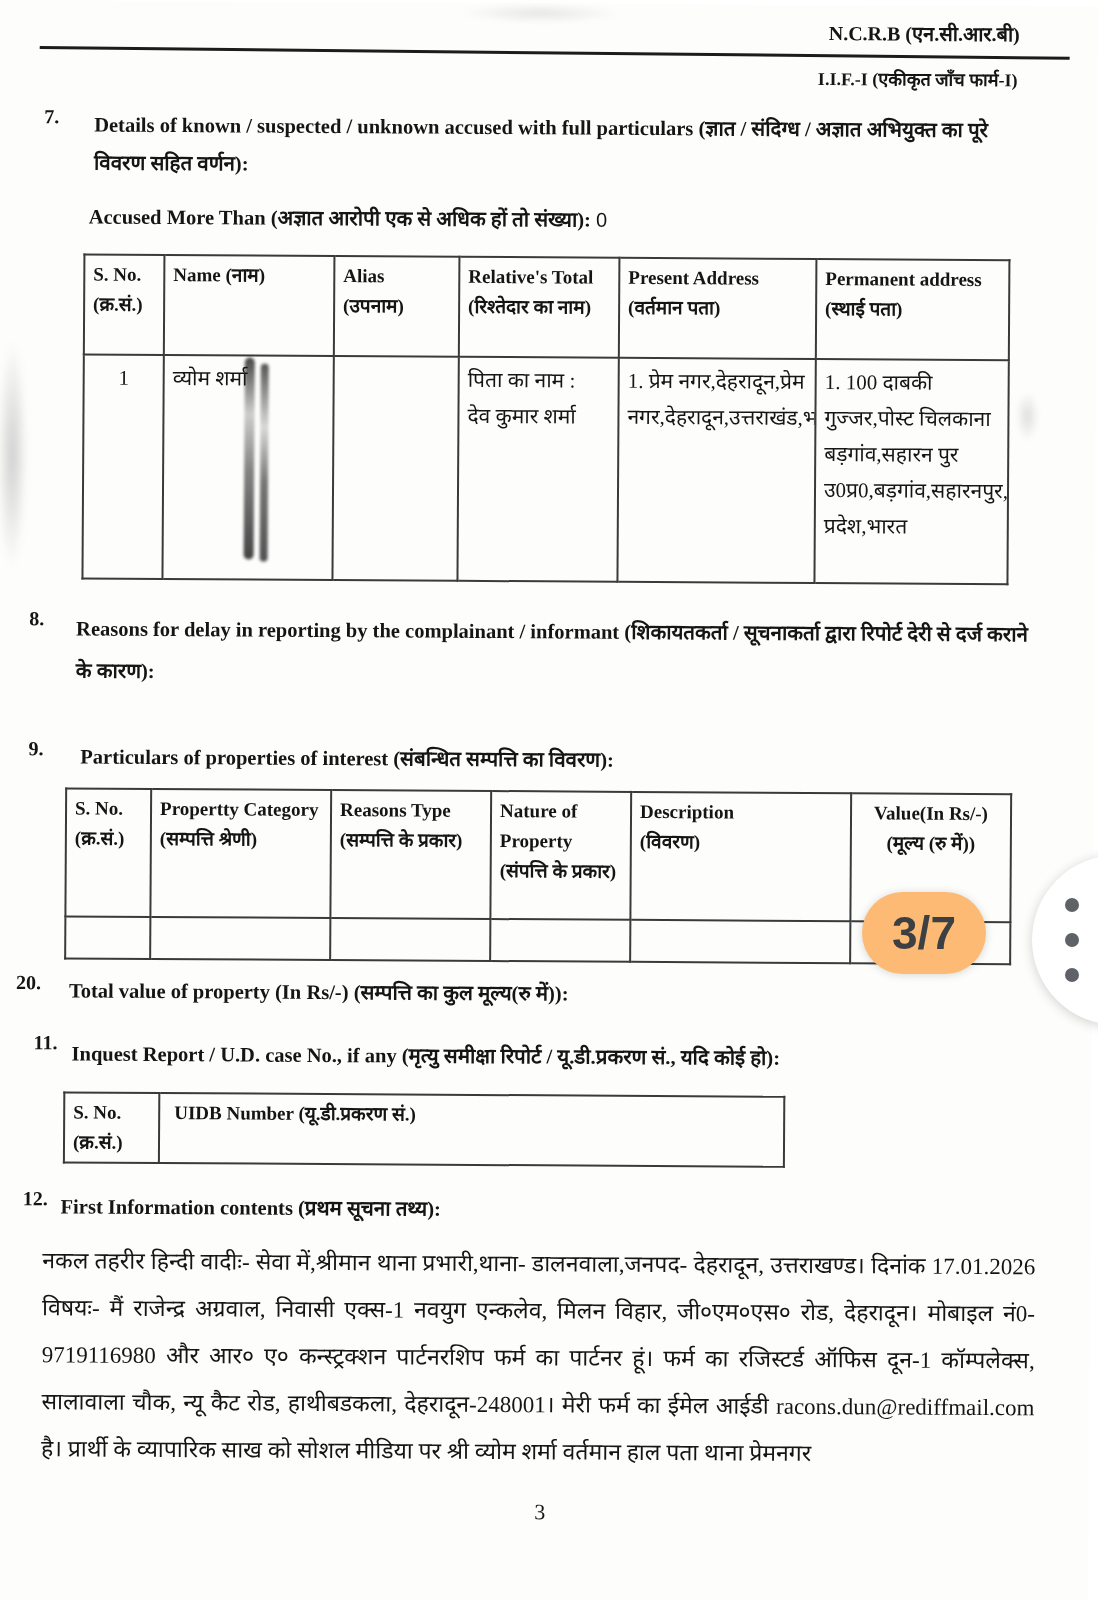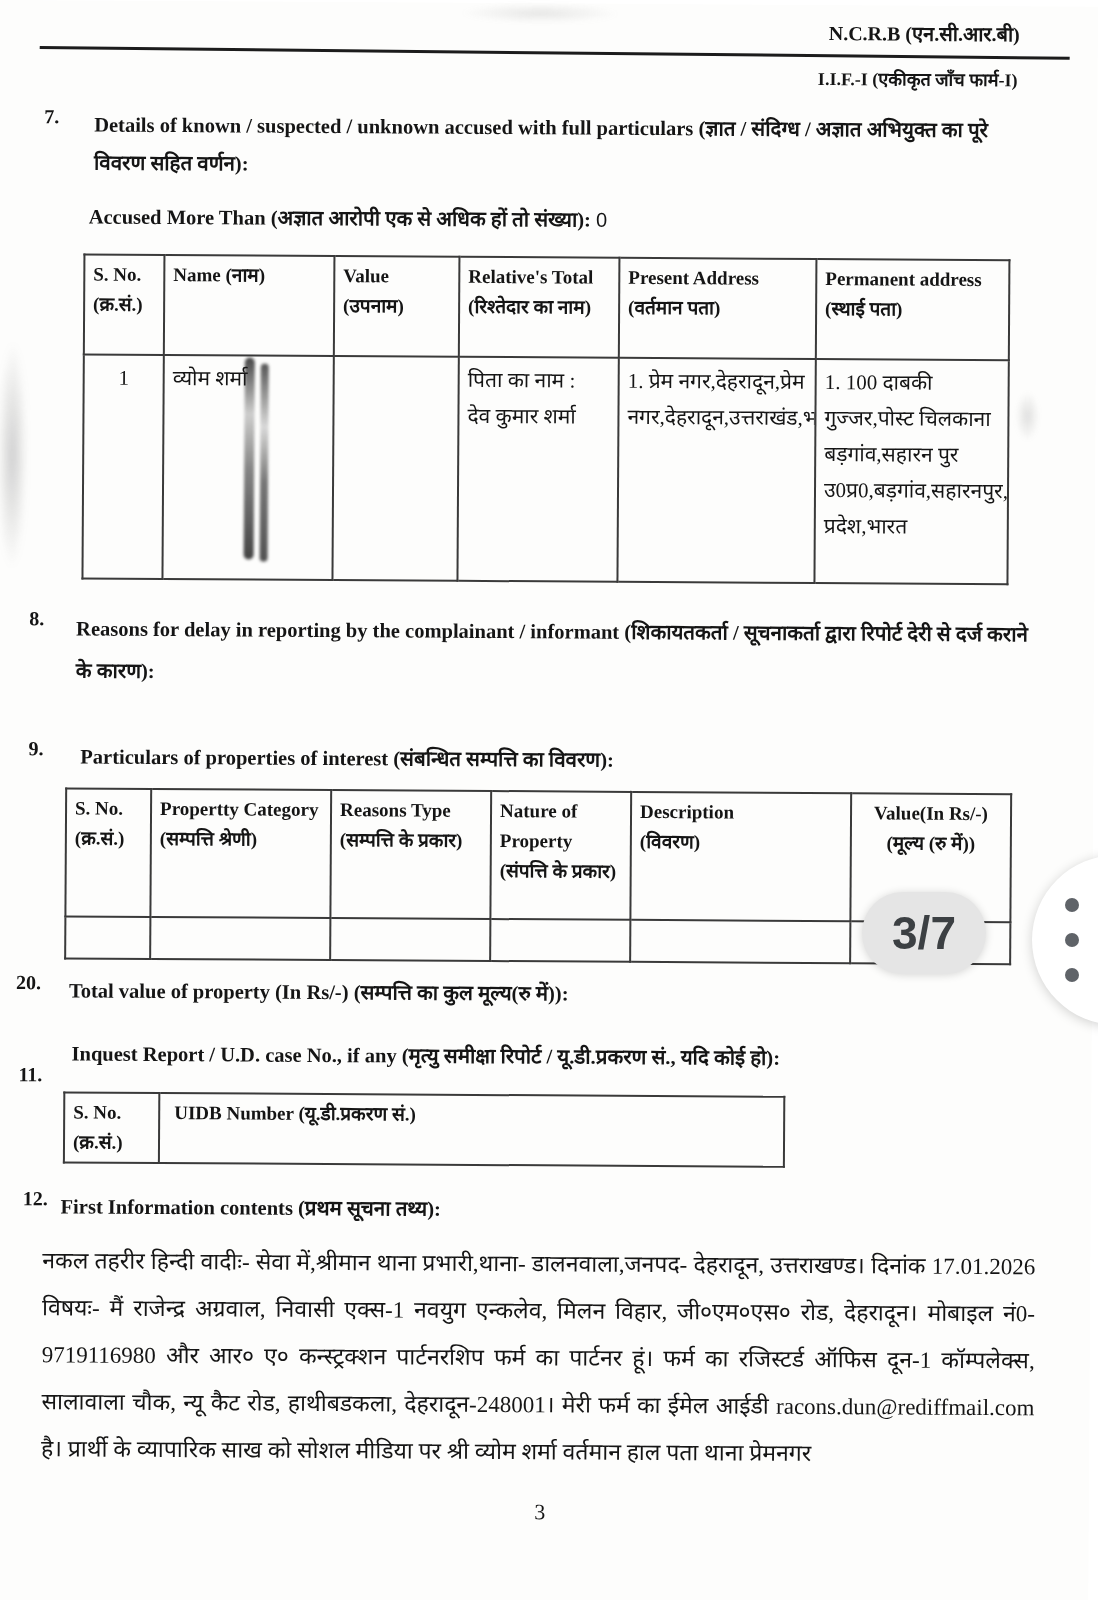--- a/index.html
+++ b/index.html
@@ -78,21 +78,21 @@
   .prop-tbl { margin: 12px 0 0 70px; width: 945px; }
   .prop-tbl tr.hrow { height: 128px; }
   .prop-tbl tr.erow { height: 42px; }
   .prop-tbl th.valh { text-align: center; }
 
   .s10 { margin-top: 12px; }
   .s10 .sec-num { left: 22px; }
   .s10 .sec-h   { margin-left: 75px; }
 
   .s11 { margin-top: 22px; }
-  .s11 .sec-num { left: 25px; margin-top: 32px; }
+  .s11 .sec-num { left: 40px; }
   .s11 .sec-h   { margin-left: 78px; line-height: 44px; max-width: 880px; }
 
   .uidb-tbl { margin: 16px 0 0 70px; width: 720px; }
   .uidb-tbl tr { height: 60px; }
 
   .s12 { margin-top: 24px; }
   .s12 .sec-num { left: 30px; }
   .s12 .sec-h   { margin-left: 68px; }
 
   .fir-para {
@@ -123,21 +123,21 @@
     background: radial-gradient(ellipse at center, rgba(120,120,120,.22), rgba(120,120,120,0) 70%);
     filter: blur(2px); }
   .bleed-3 { left: 460px; top: 0px; width: 160px; height: 20px;
     background: radial-gradient(ellipse at center, rgba(130,130,130,.18), rgba(130,130,130,0) 70%);
     filter: blur(2px); }
 
   
   .page-badge {
     position: absolute; left: 862px; top: 892px;
     width: 124px; height: 82px;
-    background: #e5e5e5; border-radius: 44px;
+    background: #fdba74; border-radius: 44px;
     box-shadow: 0 1px 8px rgba(0,0,0,.16);
     display: flex; align-items: center; justify-content: center;
     font-family: "Liberation Sans", "DejaVu Sans", sans-serif;
     font-size: 46px; font-weight: bold; color: #3c4043;
     z-index: 10;
   }
   .menu-fab {
     position: absolute; left: 1032px; top: 855px;
     width: 170px; height: 170px;
     background: #ffffff; border-radius: 50%;
@@ -178,21 +178,21 @@
           <col style="width:125px">
         <col style="width:160px">
           <col style="width:197px">
           <col style="width:193px">
       </colgroup>
       <tbody>
           <tr class="hrow">
         <th>S. No.
 (क्र.सं.)</th>
         <th>Name (नाम)</th>
-        <th>Value
+        <th>Alias
 (उपनाम)</th>
         <th>Relative's Total
 (रिश्तेदार का नाम)</th>
         <th>Present Address
 (वर्तमान पता)</th>
         <th>Permanent address
 (स्थाई पता)</th>
       </tr>
       <tr class="drow">
         <td class="sno">1</td>

